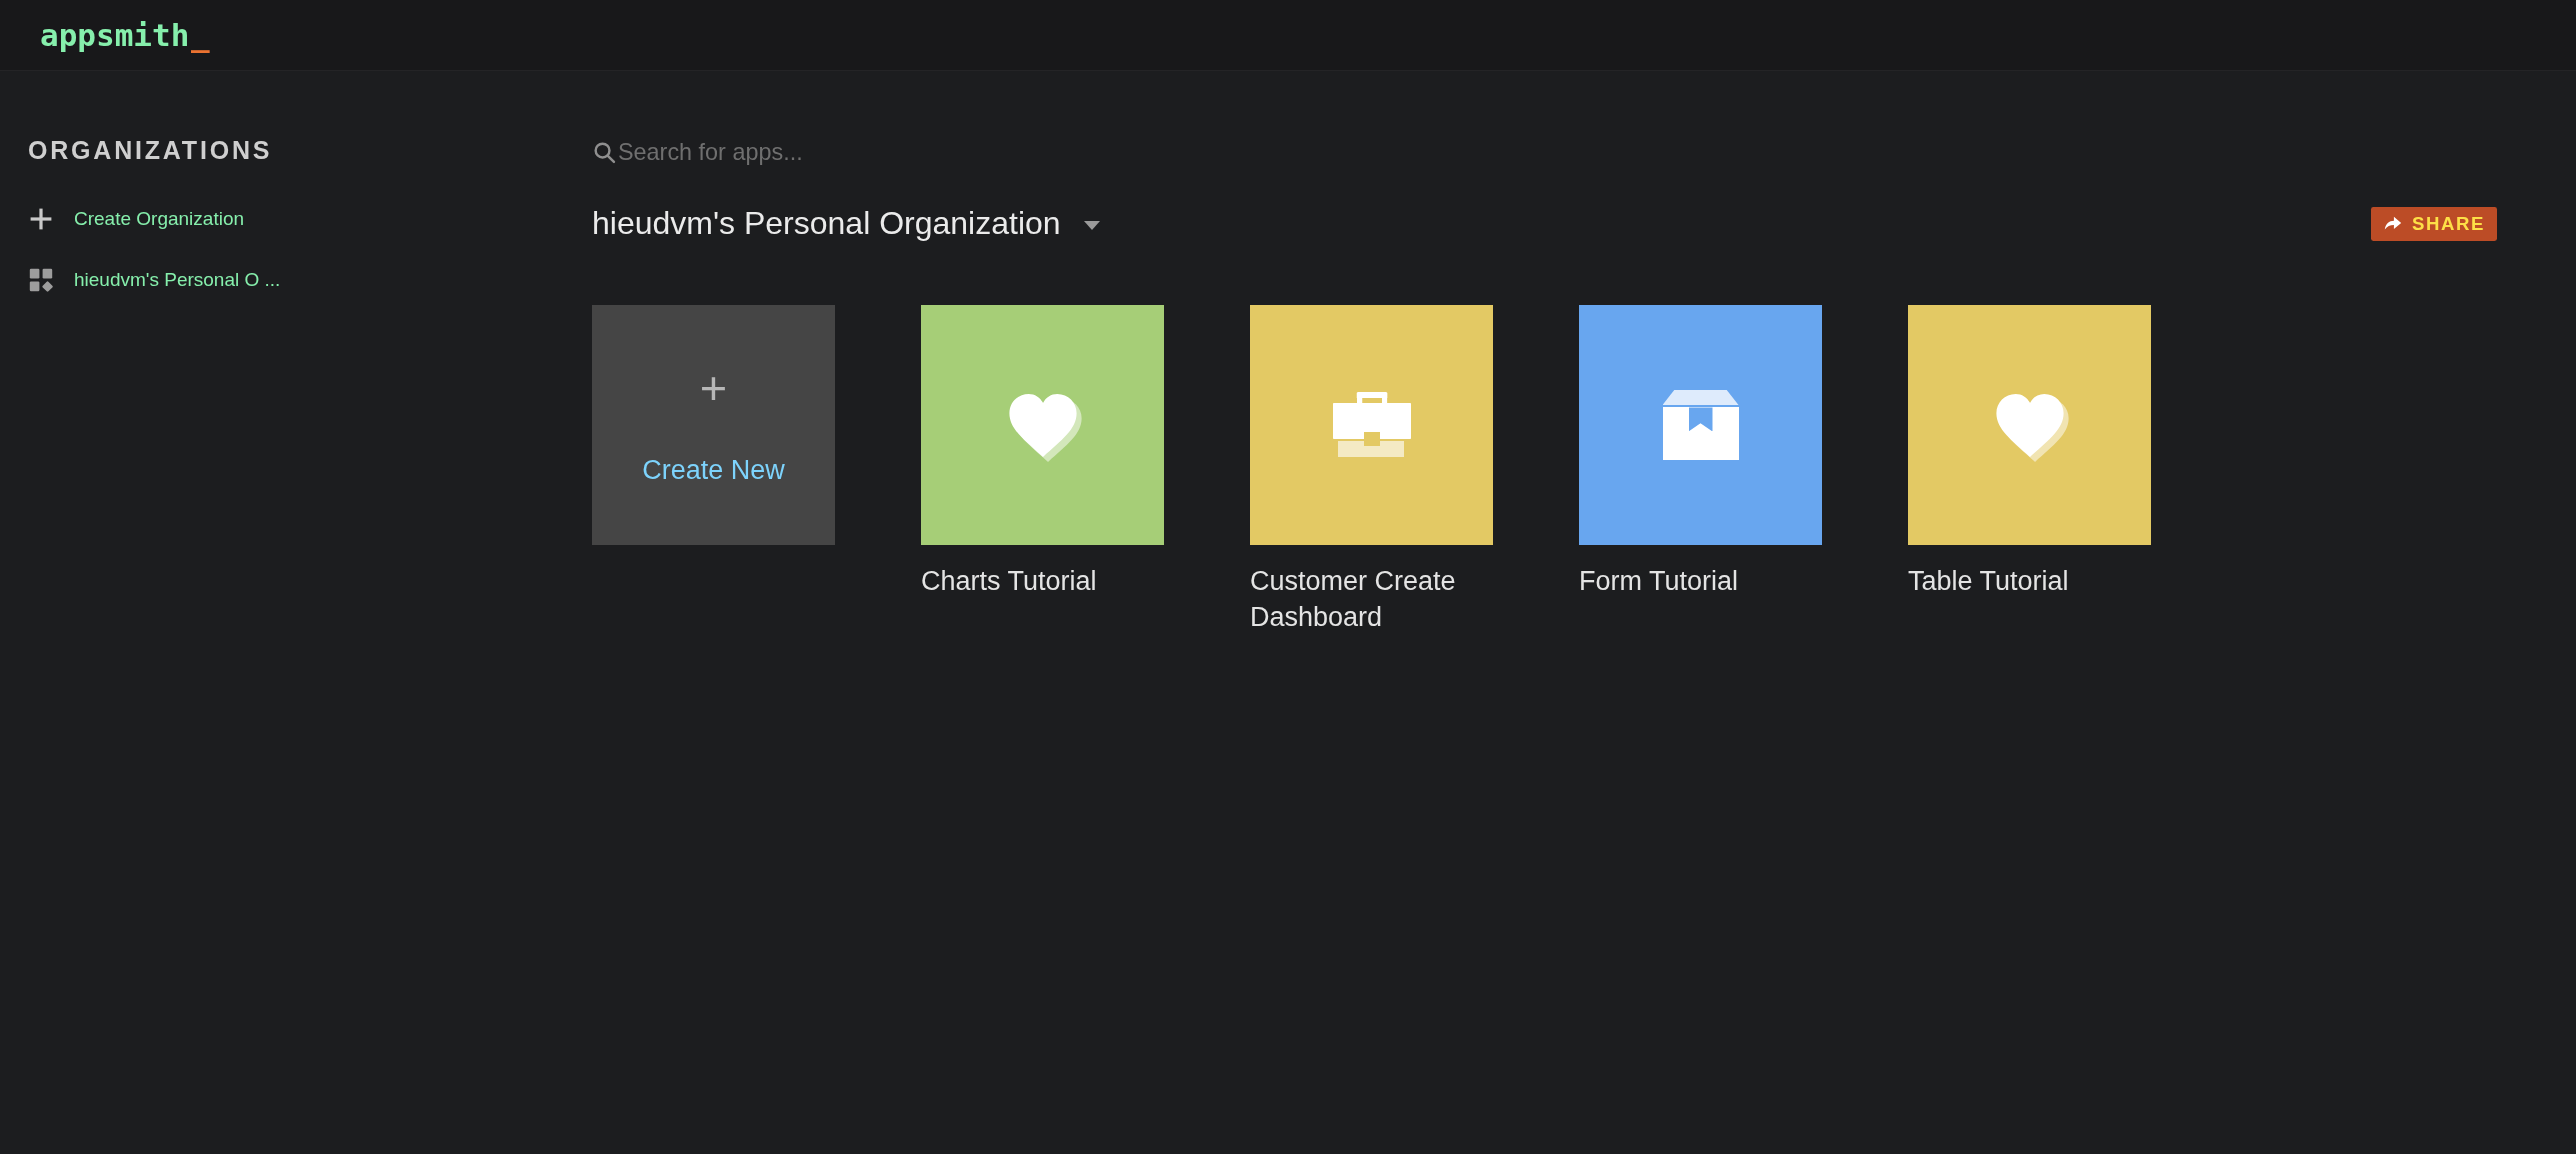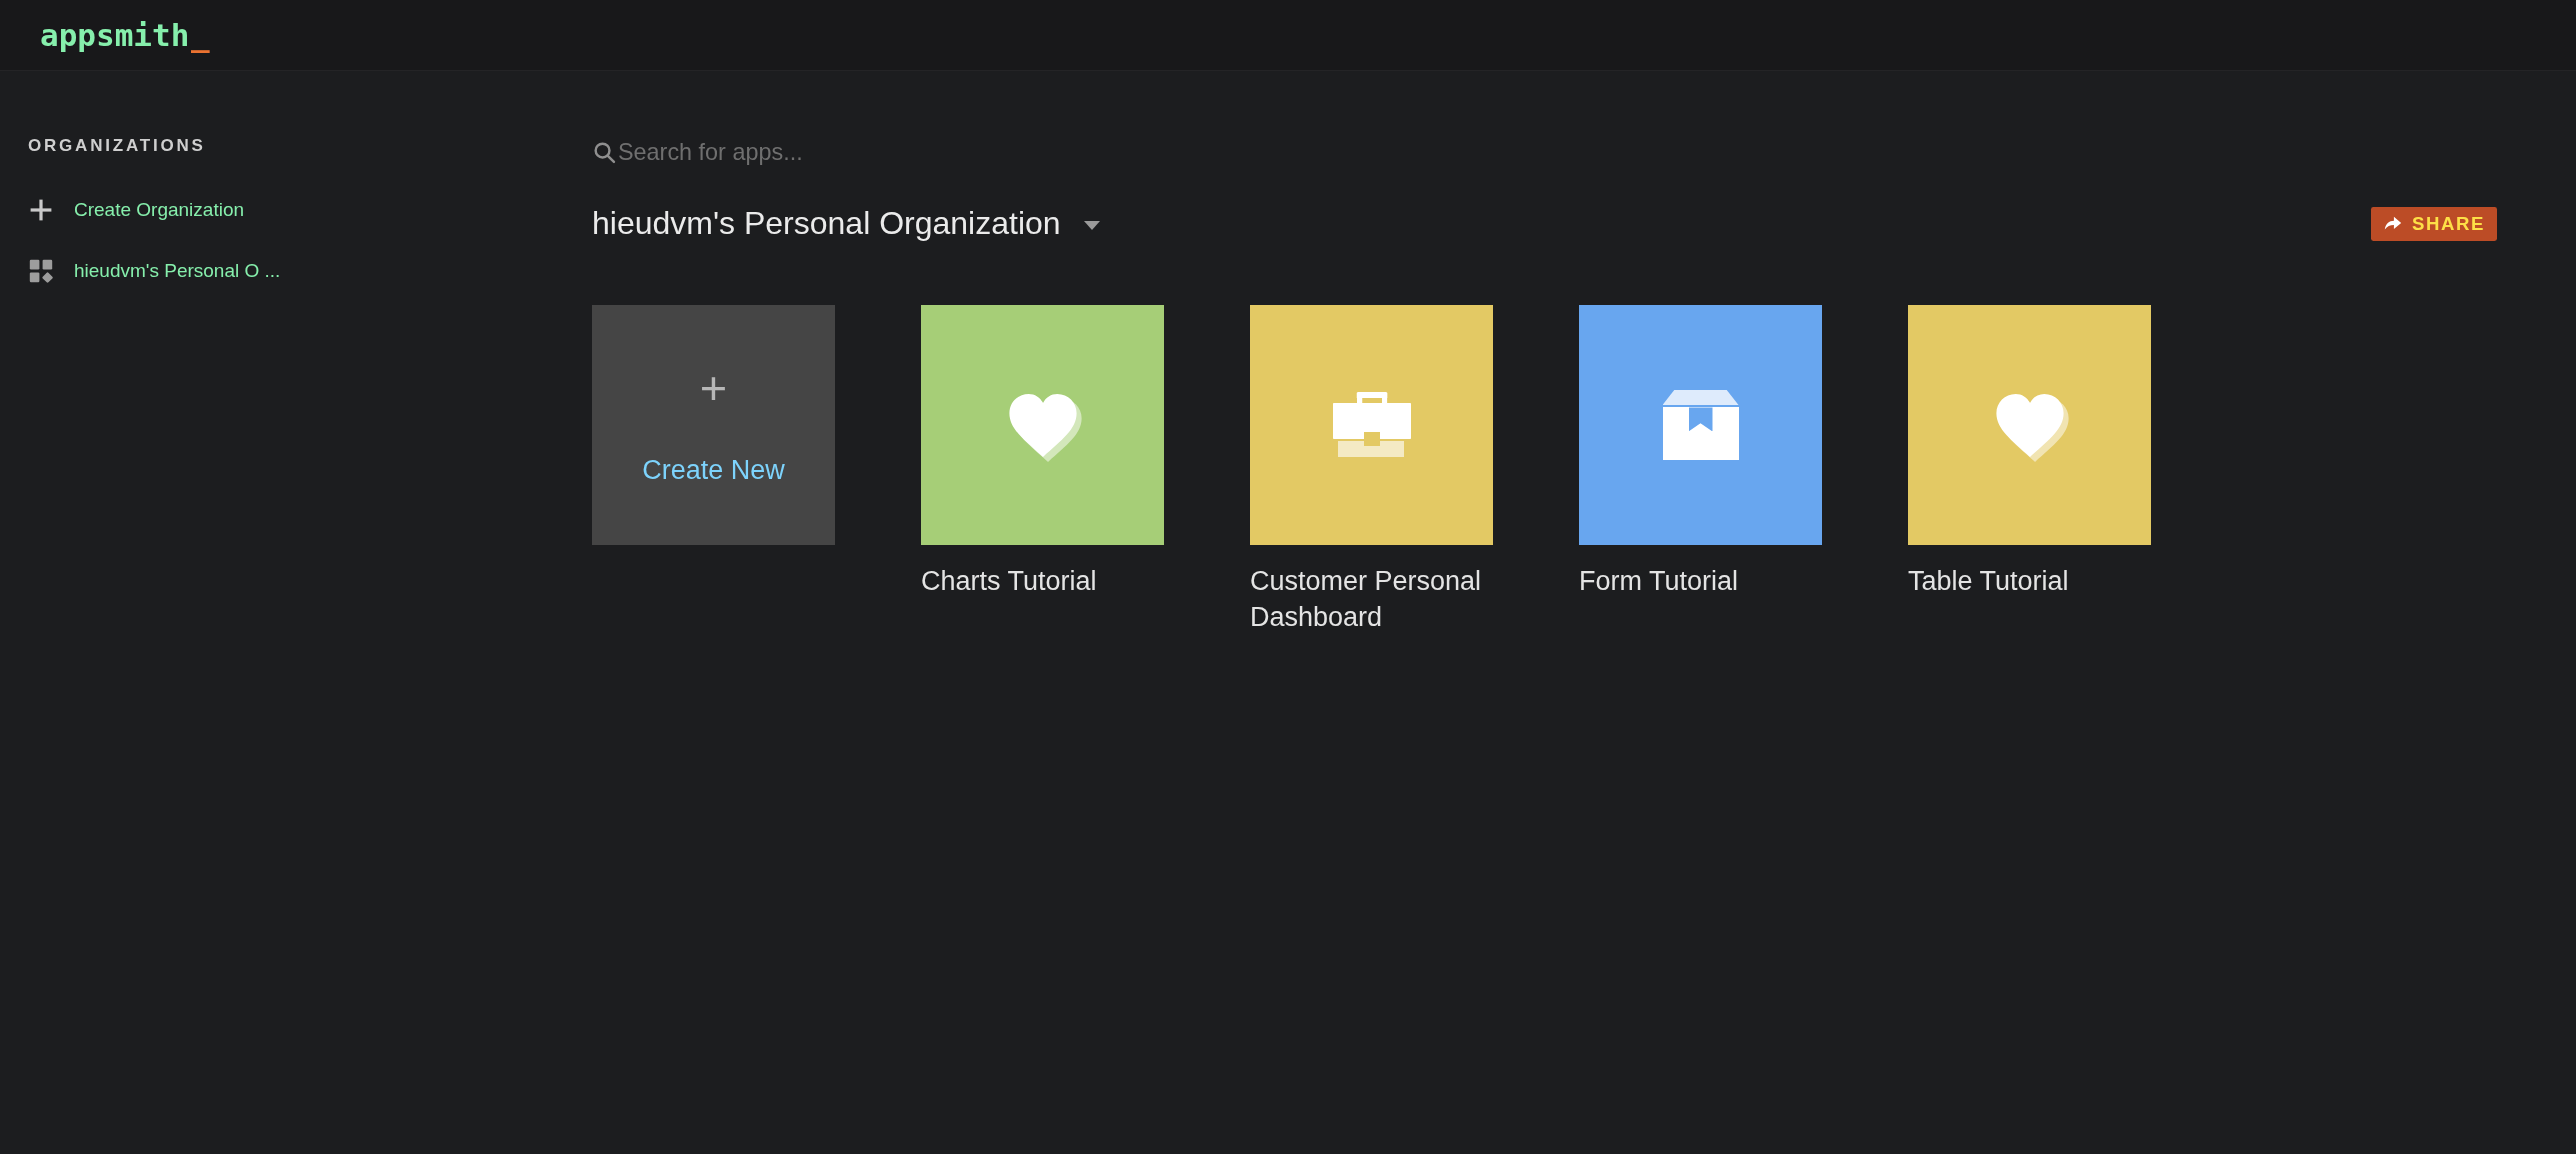--- a/index.html
+++ b/index.html
@@ -28,21 +28,21 @@
     font-weight:bold; font-size:31px; margin-left:1.6px;
   }
 
   
   .app-body { display:flex; height:1083px; }
   .sidebar { width:592px; padding:65px 0 0 28px; flex-shrink:0; }
   .main { flex:1; padding:66px 79px 0 0; }
 
   
   .side-section-title {
-    font-size:17px; font-weight:700; letter-spacing:2.8px;
+    font-size:25px; font-weight:700; letter-spacing:2.8px;
     color:#cfcfcf;
   }
   .side-item {
     display:flex; align-items:center; gap:20px;
     margin-top:39px; height:29px; cursor:pointer;
   }
   .side-item + .side-item { margin-top:32px; }
   .side-item-label { font-size:19px; color:#86efac; white-space:nowrap; }
   .side-icon { width:26px; height:26px; flex-shrink:0; display:flex; align-items:center; justify-content:center; }
 
@@ -208,21 +208,21 @@
 
       <div class="card-col">
         <div class="tile" style="background-color: rgb(227, 201, 100);">
           <span class="briefcase">
             <span class="bf-handle"></span>
             <span class="bf-body"></span>
             <span class="bf-lower"></span>
             <span class="bf-latch" style="background-color: rgb(227, 201, 100);"></span>
           </span>
         </div>
-        <div class="app-name">Customer Personal Dashboard</div>
+        <div class="app-name">Customer Create Dashboard</div>
       </div>
 
       <div class="card-col">
         <div class="tile" style="background-color: rgb(104, 166, 239);">
           <span class="pkg">
             <span class="pkg-lid" style="display:block;"></span>
             <span class="pkg-body" style="display:block;">
               <span class="pkg-notch" style="background-color: rgb(104, 166, 239);"></span>
             </span>
           </span>

